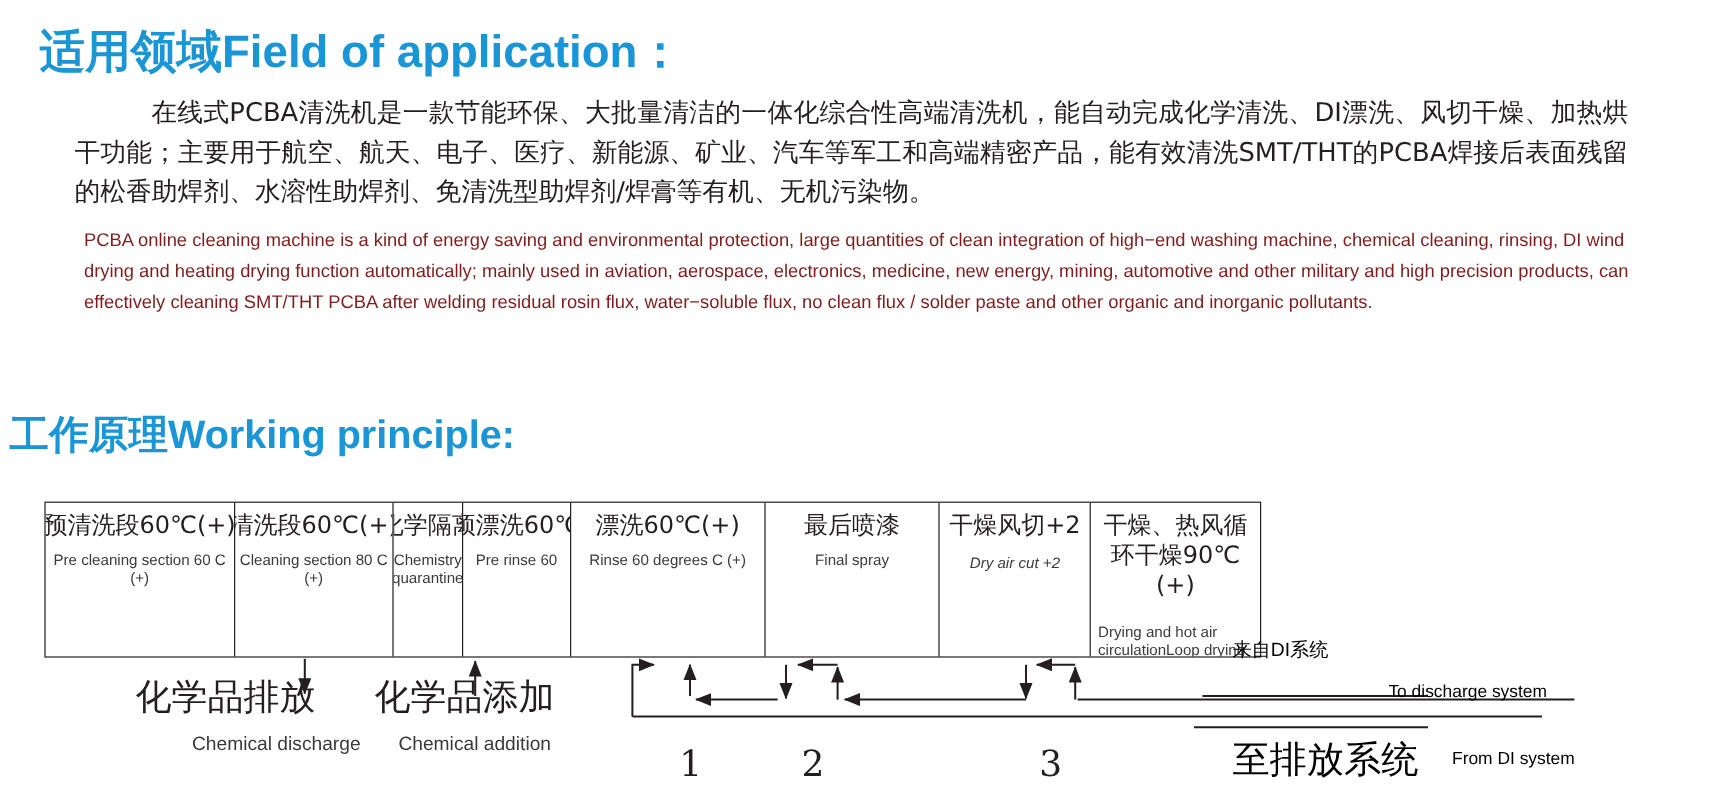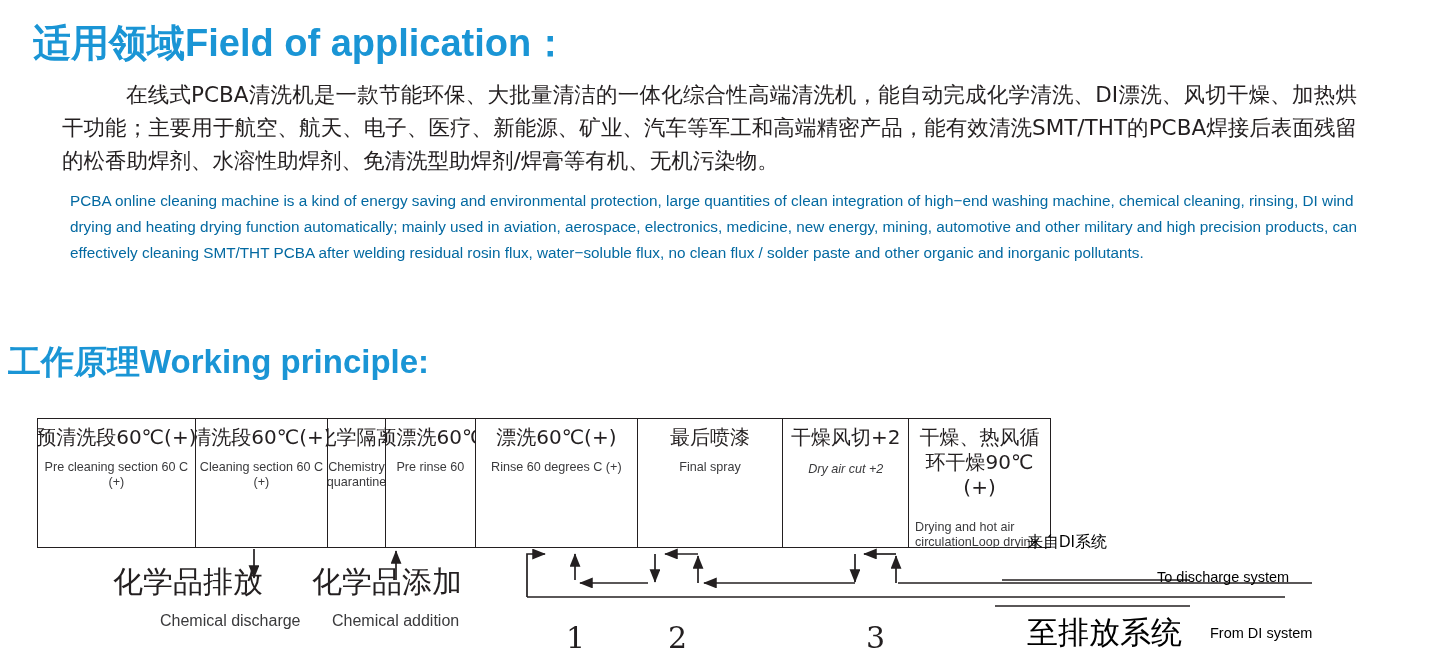--- a/index.html
+++ b/index.html
@@ -34,21 +34,21 @@
     text-indent: 64px;
     text-align: justify;
     font-family: "DejaVu Sans", "Liberation Sans", sans-serif;
   }
   .en-para {
     position: absolute;
     left: 70px; top: 188px;
     width: 1290px;
     font-size: 15.3px;
     line-height: 25.8px;
-    color: #0369a1;
+    color: #7f1d1d;
     text-align: left;
   }
 
   
   .proc-table {
     position: absolute;
     left: 37px; top: 418px;
     width: 1014px; height: 130px;
     border: 1.6px solid #231f20;
     display: flex;
@@ -145,21 +145,21 @@
 
   <div class="proc-table">
 
     <div class="cell c1">
       <div class="cn">预清洗段60℃(+)</div>
       <div class="en">Pre cleaning section 60 C (+)</div>
     </div>
 
     <div class="cell c2">
       <div class="cn">清洗段60℃(+)</div>
-      <div class="en">Cleaning section 60 C (+)</div>
+      <div class="en">Cleaning section 80 C (+)</div>
     </div>
 
     <div class="cell c3">
       <div class="cn">化学隔离</div>
       <div class="en">Chemistry quarantine</div>
     </div>
 
     <div class="cell c4">
       <div class="cn">预漂洗60℃</div>
       <div class="en">Pre rinse 60</div>

